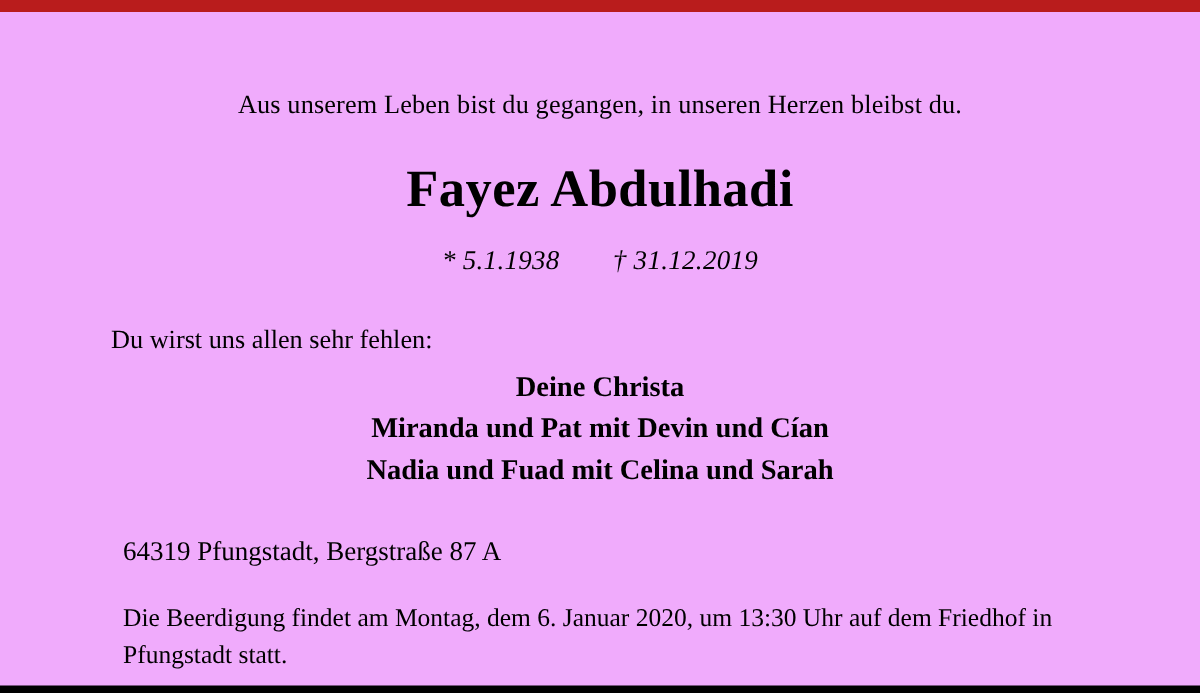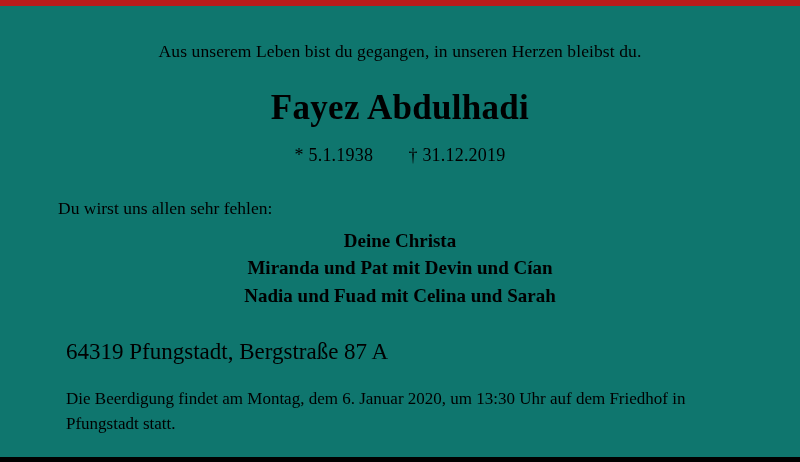--- a/index.html
+++ b/index.html
@@ -12,24 +12,24 @@
     height: 462px;
     font-family: "Liberation Serif", serif;
     color: #000000;
     overflow: hidden;
   }
   .obituary {
     position: relative;
     width: 800px;
     height: 462px;
     box-sizing: border-box;
-    background: #0f766e;
-    border-top: 6px solid #b91c1c;
+    background: #f0abfc;
+    border-top: 8px solid #b91c1c;
     border-bottom: 5px solid #000000;
-    padding: 0;
+    padding: 16px;
   }
   .inner {
     box-sizing: border-box;
     padding: 24px 58px 0 58px;
     height: 100%;
   }
   .epitaph {
     text-align: center;
     font-size: 17.5px;
     line-height: 1.35;
@@ -41,20 +41,21 @@
     font-size: 35px;
     font-weight: bold;
     margin-top: 24px;
     letter-spacing: 0.3px;
   }
   .dates {
     text-align: center;
     font-size: 18px;
     margin-top: 17px;
     letter-spacing: 0.2px;
+    font-style: italic;
   }
   .dates .sep {
     display: inline-block;
     width: 26px;
   }
   .mourn-intro {
     text-align: left;
     font-size: 17.5px;
     margin-top: 32px;
   }
@@ -63,21 +64,21 @@
     font-size: 19px;
     font-weight: bold;
     margin-top: 8px;
     line-height: 1.45;
   }
   .mourners div {
     white-space: nowrap;
   }
   .address {
     text-align: left;
-    font-size: 23px;
+    font-size: 18px;
     margin-top: 30px;
     padding-left: 8px;
   }
   .funeral {
     text-align: left;
     font-size: 17px;
     margin-top: 22px;
     padding-left: 8px;
     line-height: 1.45;
     max-width: 690px;

